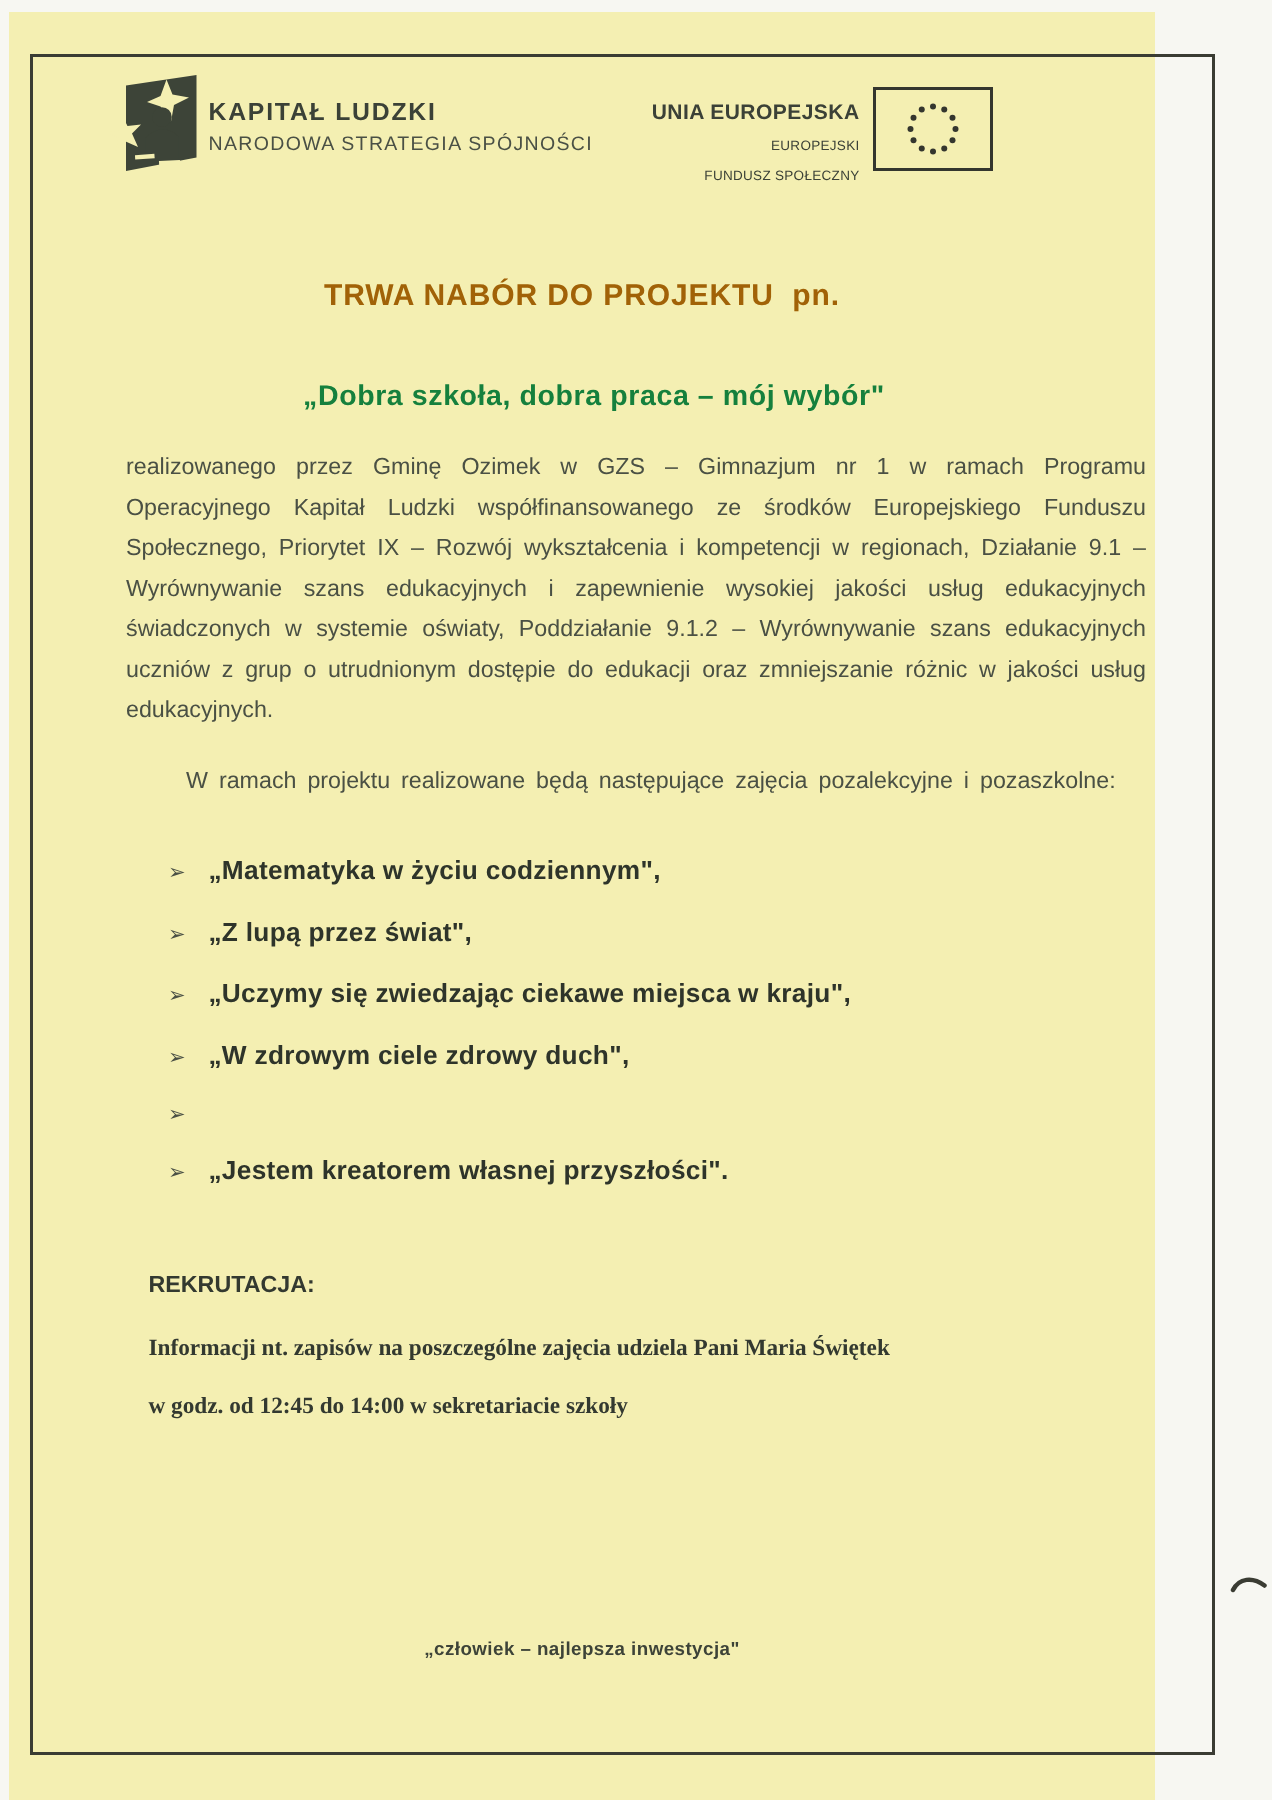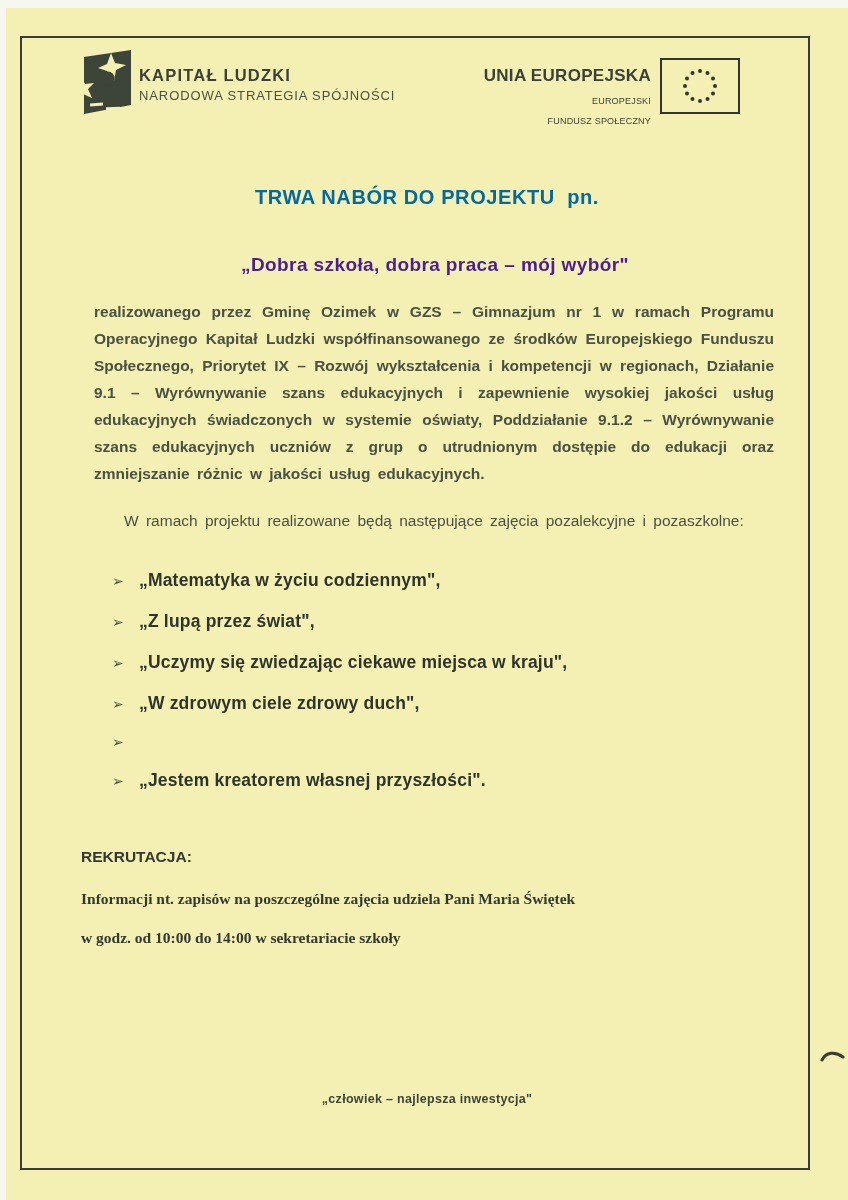--- a/index.html
+++ b/index.html
@@ -4,70 +4,70 @@
 <style>
   * { margin:0; padding:0; box-sizing:border-box; }
   html,body { width:848px; height:1200px; }
   body {
     position:relative;
     background:#f7f7f2;
     font-family:"Liberation Sans", sans-serif;
     overflow:hidden;
   }
   .page {
-    position:absolute; left:6px; top:8px; width:842px; height:1192px;
+    position:absolute; left:6px; top:8px; width:764px; height:1192px;
     background:#f4efb2;
     color:#3f4539;
   }
   .frame {
     position:absolute; left:14px; top:28px; width:790px; height:1134px;
     border:2px solid #3a3c33;
   }
   
   .kl-logo { position:absolute; left:67px; top:40px; width:60px; height:70px; }
   .kl-text { position:absolute; left:133px; top:58px; }
   .kl-title {
     font-size:16.5px; font-weight:bold; letter-spacing:1.2px; color:#3b4137;
   }
   .kl-sub {
     margin-top:3px; font-size:13px; letter-spacing:0.9px; color:#4a5045;
   }
   .eu-block { position:absolute; top:50px; right:108px; display:flex; align-items:flex-start; gap:9px; }
   .eu-text { text-align:right; color:#3b4137; padding-top:8px; }
-  .eu-l1 { font-size:17px; font-weight:bold; letter-spacing:0.3px; }
+  .eu-l1 { font-size:14px; font-weight:bold; letter-spacing:0.3px; }
   .eu-l2, .eu-l3 { font-size:9px; margin-top:10px; letter-spacing:0.2px; }
   .eu-flag { width:80px; height:56px; border:2px solid #34362e; position:relative; }
   
   .doc-title {
     position:absolute; top:178px; left:0; width:100%; text-align:center;
-    font-size:20px; font-weight:bold; letter-spacing:0.6px; color:#0369a1;
+    font-size:20px; font-weight:bold; letter-spacing:0.6px; color:#a16207;
     white-space:pre-wrap;
   }
   .doc-subtitle {
     position:absolute; top:246px; left:0; width:100%; text-align:center;
-    font-size:19px; font-weight:bold; letter-spacing:0.4px; color:#4c1d95;padding-left:16px;
+    font-size:19px; font-weight:bold; letter-spacing:0.4px; color:#15803d;padding-left:16px;
   }
   .intro-par {
-    position:absolute; top:290px; left:88px; width:680px;
+    position:absolute; top:290px; left:78px; width:680px;
     font-size:15.5px; line-height:27px; text-align:justify;
-    color:#4a5044; word-spacing:3px;font-weight:bold;
+    color:#4a5044; word-spacing:3px;
   }
   .act-intro {
     position:absolute; top:500px; left:78px; width:680px;
     font-size:15.5px; line-height:26px; color:#4a5044; word-spacing:3px;margin-left:40px;
   }
   .act-list {
     position:absolute; top:562px; left:106px; list-style:none;
   }
   .act-list li {
     display:flex; align-items:baseline; gap:15px; margin-bottom:20px;
     font-size:17.5px; font-weight:bold; color:#2e342a; letter-spacing:0.2px;
   }
   .act-list .marker { font-size:14px; font-weight:normal; color:#4a5045; }
-  .recruit { position:absolute; top:840px; left:75px; width:690px; }
+  .recruit { position:absolute; top:840px; left:93px; width:690px; }
   .recruit div { font-size:15.5px; font-weight:bold; color:#333930; }
   .recruit .r-head { margin-bottom:24px; }
   .recruit .r-line { margin-bottom:21px;font-family:Liberation Serif, serif; }
   
   .motto {
     position:absolute; top:1084px; left:0; width:100%; text-align:center;
     font-size:12.5px; font-weight:bold; color:#3d4338; letter-spacing:0.3px;
   }
   .disclaimer {
     position:absolute; top:1116px; left:0; width:100%; text-align:center;
@@ -152,21 +152,21 @@
     </li>
     <li>
       <span class="marker">➢</span>
       <span>„Jestem kreatorem własnej przyszłości".</span>
     </li>
   </ul>
 
   <div class="recruit">
     <div class="r-head">REKRUTACJA:</div>
     <div class="r-line">Informacji nt. zapisów na poszczególne zajęcia udziela Pani Maria Świętek</div>
-    <div class="r-line">w godz. od 10:00 do 14:00 w sekretariacie szkoły</div>
+    <div class="r-line">w godz. od 12:45 do 14:00 w sekretariacie szkoły</div>
   </div>
 
   <div class="motto">„człowiek – najlepsza inwestycja"</div>
 
   <div class="pen-mark">
     <svg width="26" height="16" viewBox="0 0 26 16">
       <path d="M2,10 C6,2 15,1 23,7" stroke="#3a3c33" stroke-width="3" fill="none" stroke-linecap="round"></path>
     </svg>
   </div>
 </div>

